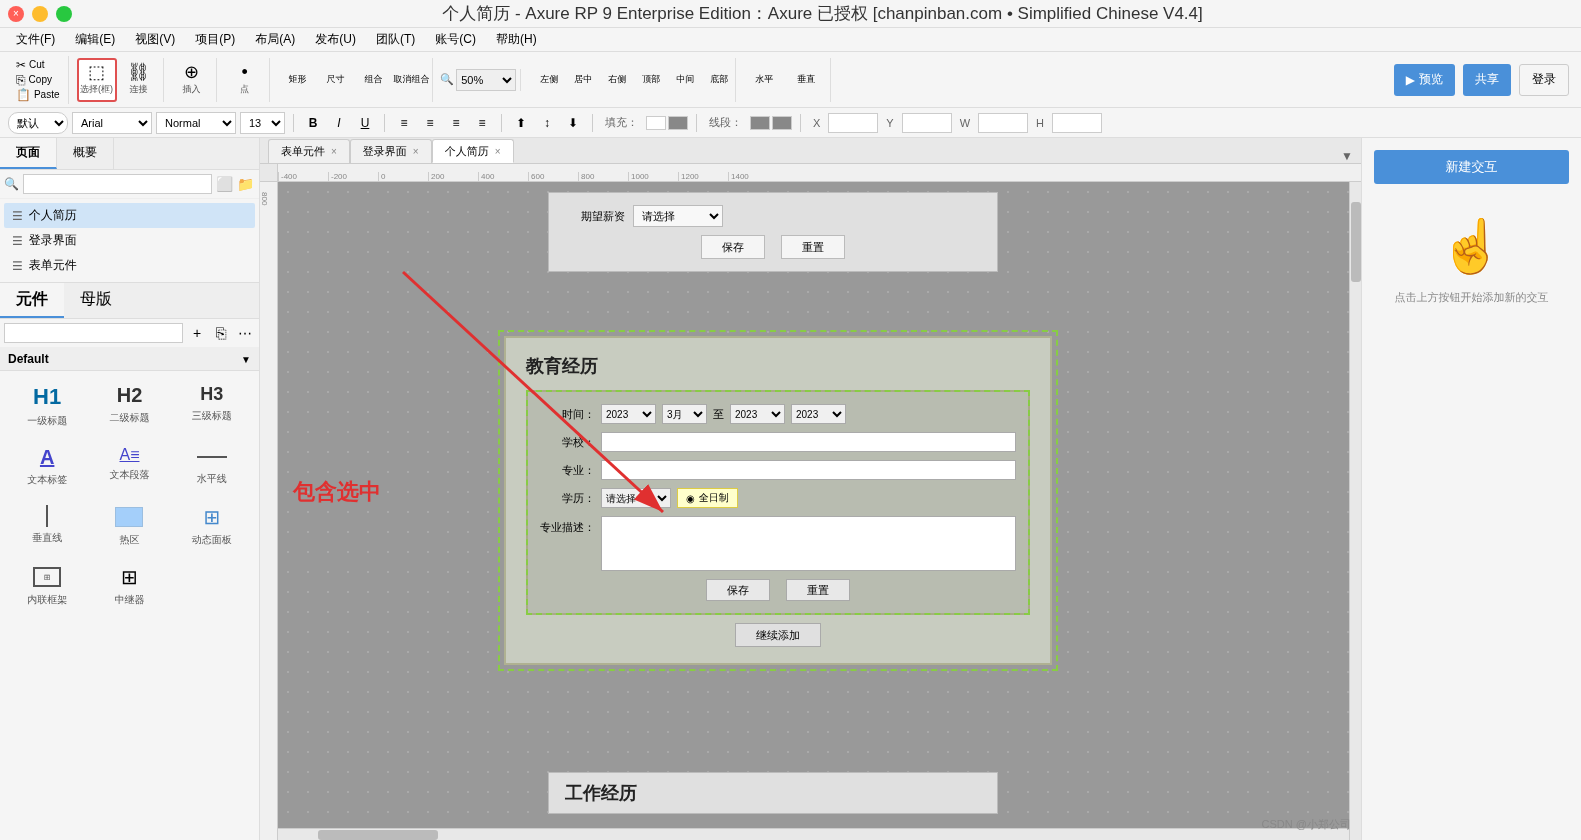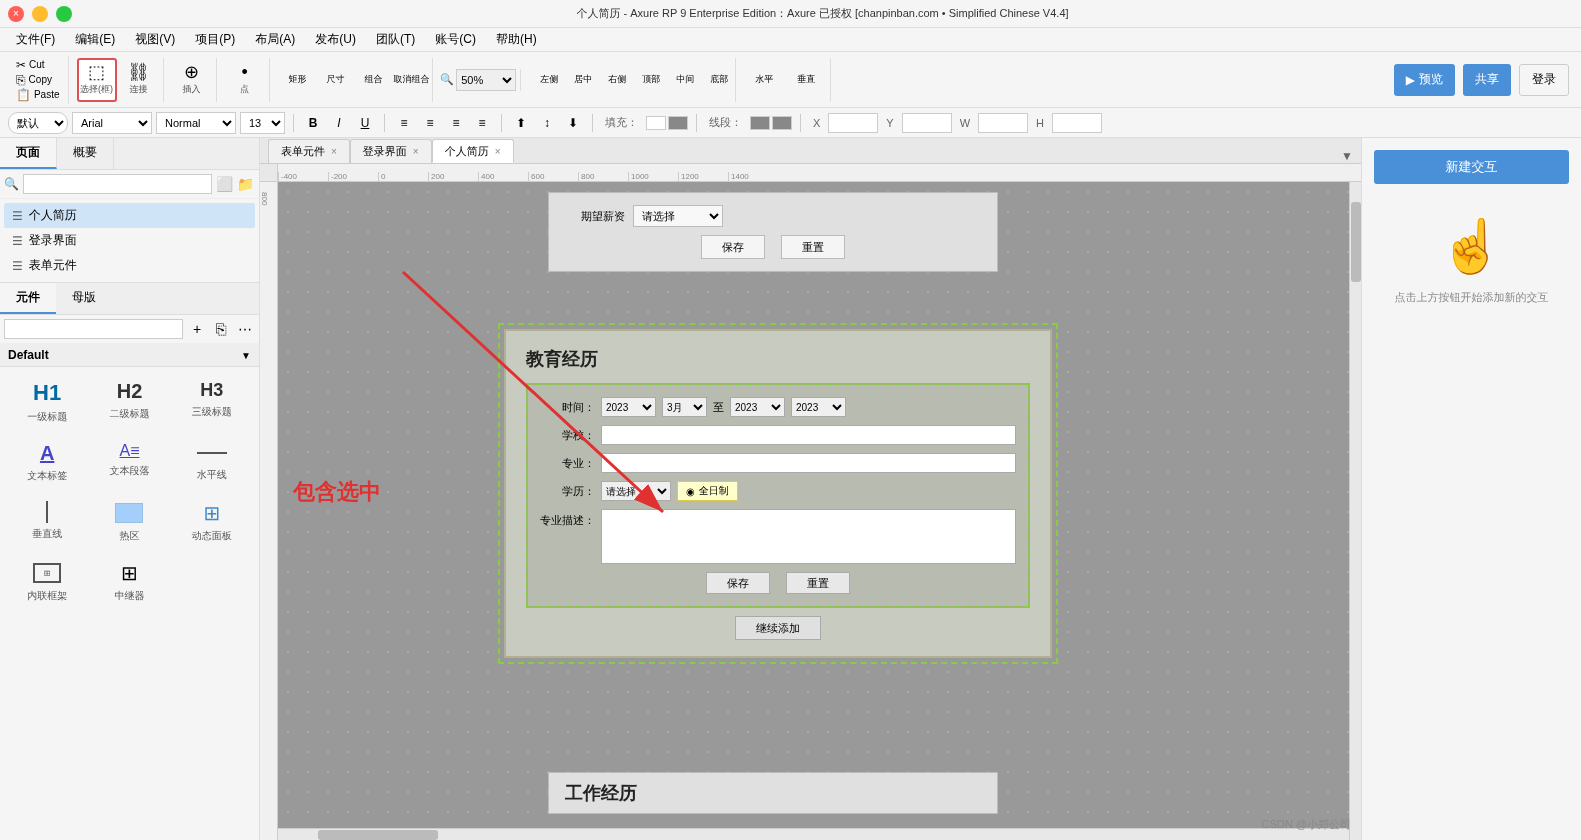--- a/index.html
+++ b/index.html
@@ -10,21 +10,21 @@
       height: 28px;
       background: #f5f5f5;
       display: flex;
       align-items: center;
       justify-content: space-between;
       padding: 0 8px;
       border-bottom: 1px solid #ddd;
       font-size: 12px;
     }
     .title-bar-left { display: flex; align-items: center; gap: 8px; }
-    .title-bar-center { flex: 1; text-align: center; font-size: 11px; color: #333; }
+    .title-bar-center { flex: 1; text-align: center; font-size: 17px; color: #333; }
     .title-bar-right { display: flex; gap: 8px; }
     .title-bar-btn { width: 16px; height: 16px; border-radius: 50%; cursor: pointer; display: flex; align-items: center; justify-content: center; font-size: 10px; }
     .tb-close { background: #ff5f57; color: #fff; }
     .tb-min { background: #febc2e; }
     .tb-max { background: #28c840; }
 
     
     .menu-bar {
       height: 24px;
       background: #f5f5f5;
@@ -181,21 +181,21 @@
       flex-direction: column;
     }
     .component-tabs {
       display: flex;
       border-bottom: 1px solid #ddd;
       background: #eee;
     }
     .component-tab {
       padding: 6px 16px;
       cursor: pointer;
-      font-size: 12px;
+      font-size: 16px;
     }
     .component-tab.active {
       background: #f5f5f5;
       border-bottom: 2px solid #4a90d9;
       font-weight: bold;
     }
     .component-toolbar {
       display: flex;
       align-items: center;
       padding: 4px;
@@ -745,21 +745,21 @@
               <select style="height:22px;border:1px solid #bbb;background:#f8f8f8;font-size:11px;padding:0 4px;min-width:90px;">
                 <option>请选择</option>
               </select>
             </div>
             <div style="display:flex;justify-content:center;gap:16px;">
               <button style="height:24px;padding:0 20px;border:1px solid #bbb;background:#f5f5f5;cursor:pointer;font-size:11px;">保存</button>
               <button style="height:24px;padding:0 20px;border:1px solid #bbb;background:#f5f5f5;cursor:pointer;font-size:11px;">重置</button>
             </div>
           </div>
 
-          <div style="position:absolute;top:141px;left:220px;width:560px;border:2px dashed #88cc44;padding:4px;">
+          <div style="position:absolute;top:148px;left:220px;width:560px;border:2px dashed #88cc44;padding:4px;">
 
             <div style="background:#c8ccc0;border:2px solid rgba(150,150,100,0.5);padding:16px 20px;">
               <div style="font-size:18px;font-weight:bold;color:#222;margin-bottom:12px;">教育经历</div>
 
               <div style="background:#b8bcb0;border:2px solid #aaaa88;padding:12px;position:relative;">
 
                 <div style="position:absolute;top:-2px;left:-2px;right:-2px;bottom:-2px;border:2px dashed #88cc44;pointer-events:none;z-index:10;"></div>
 
                 <div style="display:flex;align-items:center;gap:6px;margin-bottom:8px;">
                   <span style="font-size:11px;min-width:55px;text-align:right;">时间：</span>

